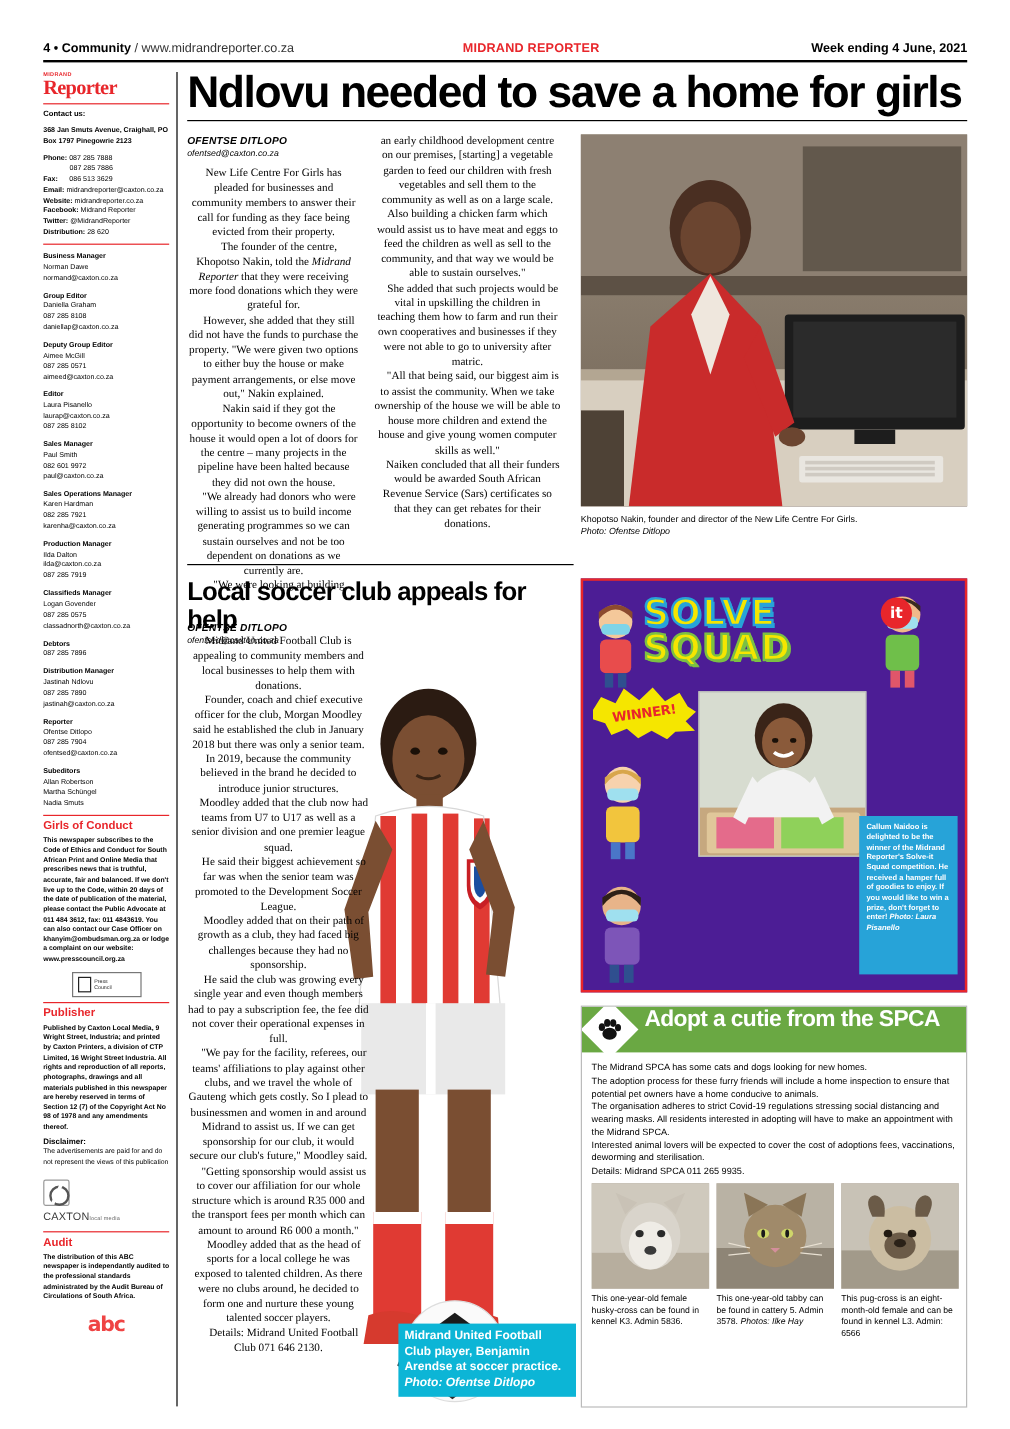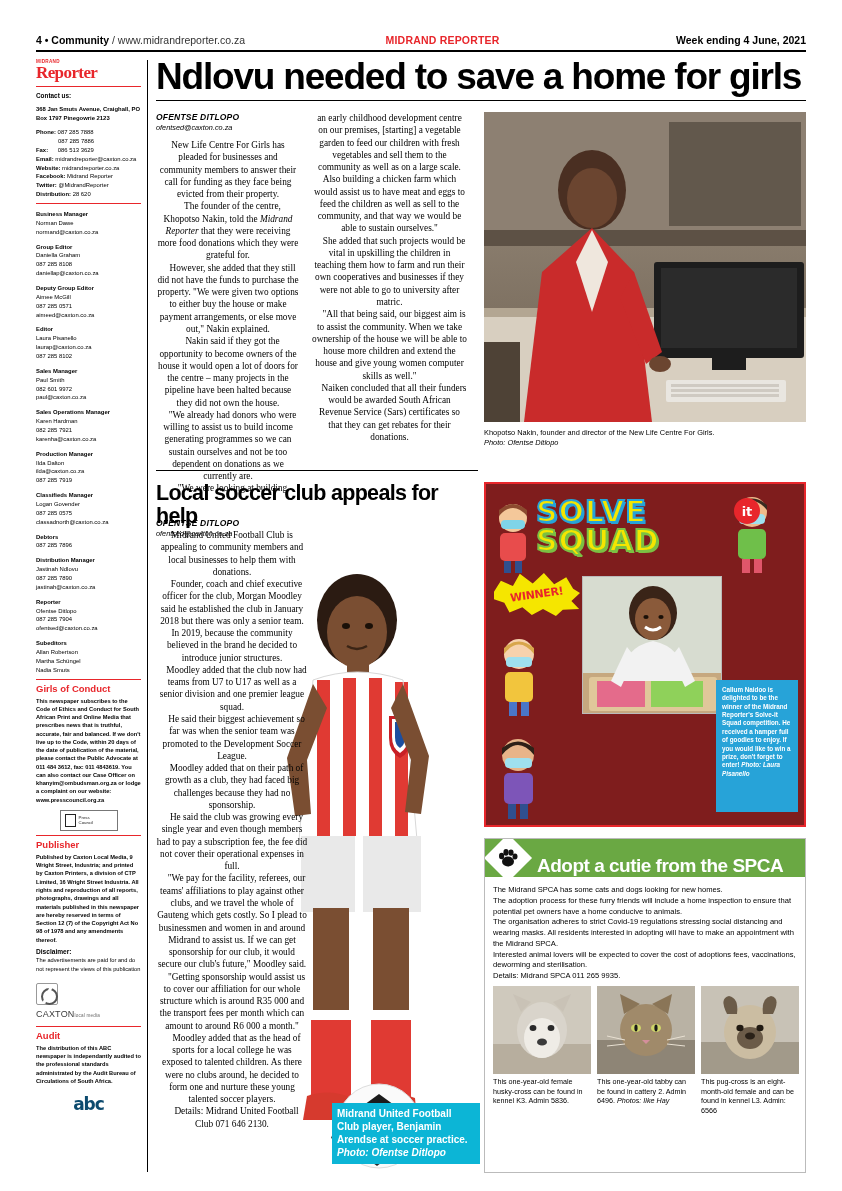--- a/index.html
+++ b/index.html
@@ -69,21 +69,21 @@
     border:2px solid #555; border-radius:50%;
   }
   .cx-mark:after {
     content:""; position:absolute; left:9px; top:2px; width:3px; height:18px;
     background:#fff; transform:rotate(24deg);
   }
   .cx-word { font-size:9px; letter-spacing:.2px; color:#3a3a3a; font-family:"Liberation Sans", sans-serif; }
   .cx-word span { font-size:4.6px; color:#6a6a6a; }
   .abc-logo {
     margin:7px auto 0 auto; text-align:center; font-size:17px; font-weight:bold;
-    color:#0c4a6e; letter-spacing:-1px; font-family:"DejaVu Sans", sans-serif;
+    color:#ef4444; letter-spacing:-1px; font-family:"DejaVu Sans", sans-serif;
   }
 
   
   .headline-main {
     position:absolute; left:156px; top:58px; width:650px;
     font-family:"Liberation Sans", sans-serif;
     font-weight:bold; font-size:37px; line-height:1; letter-spacing:-1.2px;
   }
   .rule-under-head {
     position:absolute; left:156px; top:100px; width:650px;
@@ -137,21 +137,21 @@
   .soccer-cap {
     position:absolute; left:332px; top:1103px; width:148px;
     background:#0cb5d6; color:#fff; font-size:10px; font-weight:bold;
     line-height:1.3; padding:4px 5px 5px 5px;
   }
   .soccer-cap i { font-style:italic; }
 
   
   .solve-panel {
     position:absolute; left:484px; top:482px; width:322px; height:345px;
-    border:2px solid #e8262b; background:#7f1d1d; overflow:hidden;
+    border:2px solid #e8262b; background:#4c1d95; overflow:hidden;
   }
   .solve-title {
     position:absolute; left:50px; top:14px; width:190px; height:74px;
   }
   .solve-word {
     font-family:"DejaVu Sans", sans-serif; font-weight:bold;
     font-size:30px; letter-spacing:1px; line-height:.95;
     color:#f5e600; -webkit-text-stroke:2px #27a3d8;
     text-shadow:2px 2px 0 #27a3d8;
   }
@@ -176,21 +176,21 @@
   }
   .solve-blue-box i { font-style:italic; }
   .char { position:absolute; }
 
   
   .spca-panel {
     position:absolute; left:484px; top:838px; width:322px; height:335px;
     border:1px solid #bbb; background:#fff; overflow:hidden;
   }
   .spca-head {
-    height:38px; background:#6aa843; display:flex; align-items:flex-end;
+    height:38px; background:#6aa843; display:flex; align-items:flex-start;
     padding-left:52px; position:relative;
   }
   .spca-diamond {
     position:absolute; left:6px; top:2px; width:34px; height:34px;
     background:#fff; transform:rotate(45deg);
     display:flex; align-items:center; justify-content:center;
   }
   .paw { transform:rotate(-45deg); }
   .spca-head-title {
     color:#fff; font-weight:bold; font-size:19px; letter-spacing:-.5px;
@@ -632,21 +632,21 @@
               <ellipse cx="39" cy="42" rx="1.6" ry="3.4" fill="#1a1a1a"></ellipse>
               <ellipse cx="59" cy="42" rx="1.6" ry="3.4" fill="#1a1a1a"></ellipse>
               <path d="M45 54 l4 4 l4 -4 Z" fill="#d48f9b"></path>
               <g stroke="#e8e0d2" stroke-width="1">
                 <line x1="28" y1="54" x2="10" y2="50"></line>
                 <line x1="28" y1="58" x2="10" y2="60"></line>
                 <line x1="70" y1="54" x2="88" y2="50"></line>
                 <line x1="70" y1="58" x2="88" y2="60"></line>
               </g>
             </svg></div>
-          <div class="pet-cap"><span>This one-year-old tabby can be found in cattery 2. Admin 6496.</span><i> Photos: Ilke Hay</i></div>
+          <div class="pet-cap"><span>This one-year-old tabby can be found in cattery 5. Admin 3578.</span><i> Photos: Ilke Hay</i></div>
         </div>
         <div class="pet">
           <div class="pet-img"><svg width="98" height="88" viewBox="0 0 98 88">
               <rect width="98" height="88" fill="#c8c2b6"></rect>
               <rect y="56" width="98" height="32" fill="#a29a8a"></rect>
               <ellipse cx="49" cy="46" rx="26" ry="27" fill="#cbbda2"></ellipse>
               <path d="M26 28 q-8 -16 2 -18 q10 2 8 18 Z" fill="#6b5b48"></path>
               <path d="M72 28 q8 -16 -2 -18 q-10 2 -8 18 Z" fill="#6b5b48"></path>
               <ellipse cx="49" cy="52" rx="13" ry="11" fill="#6b5b48"></ellipse>
               <ellipse cx="39" cy="42" rx="3.6" ry="3.2" fill="#211a12"></ellipse>

